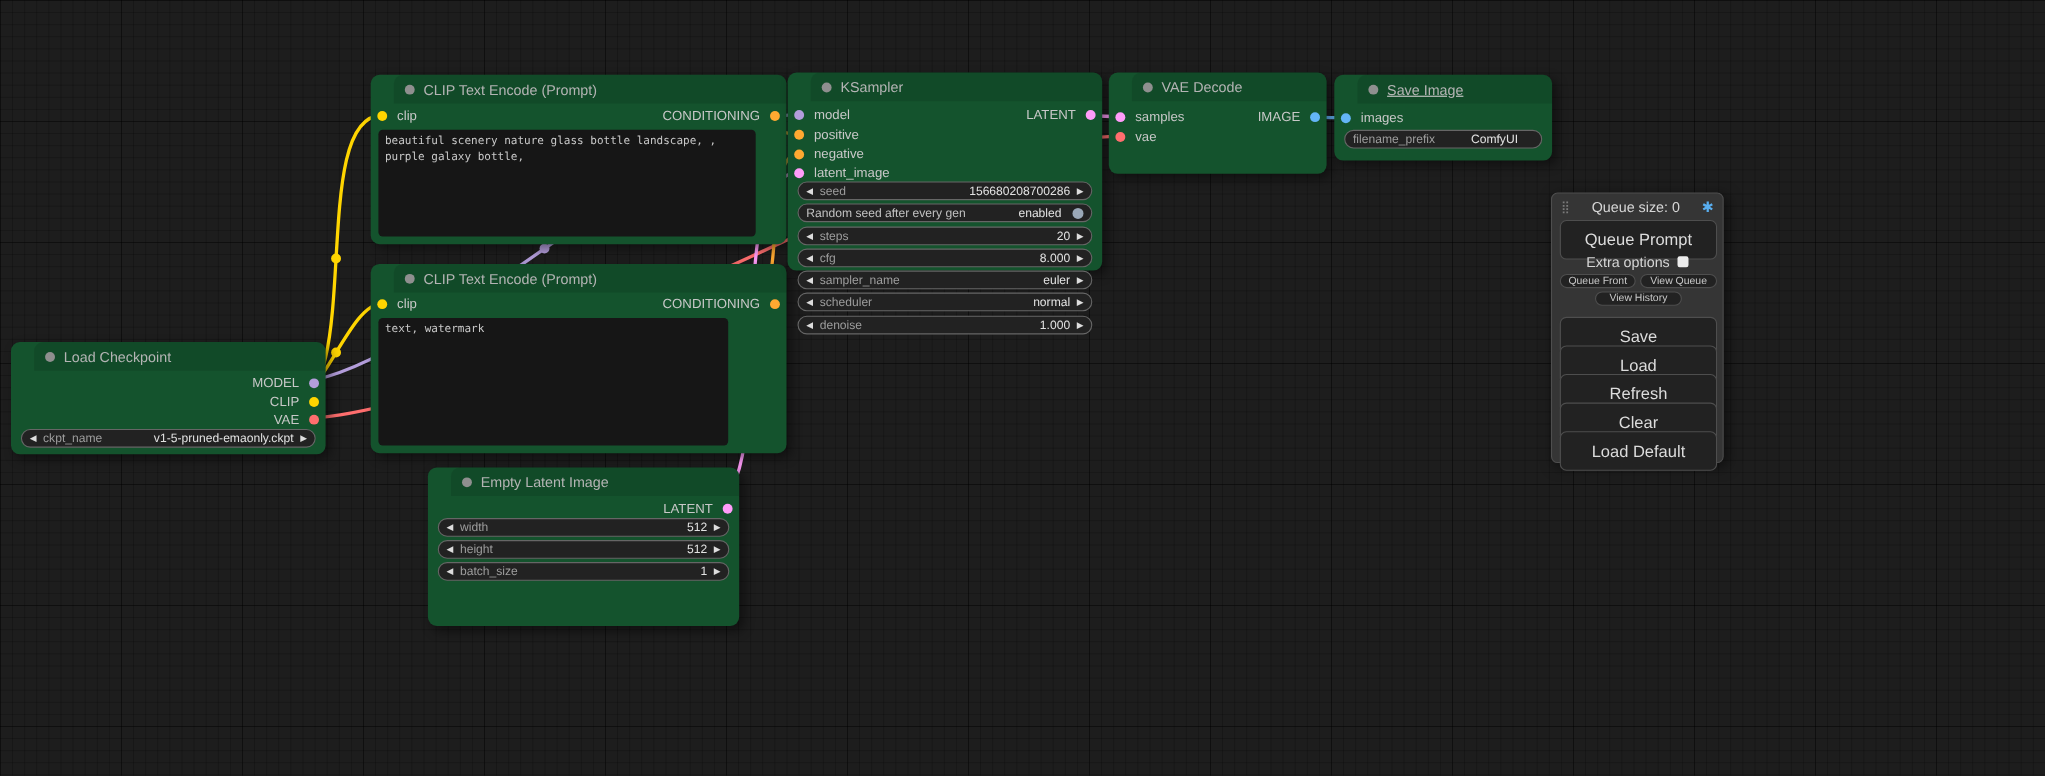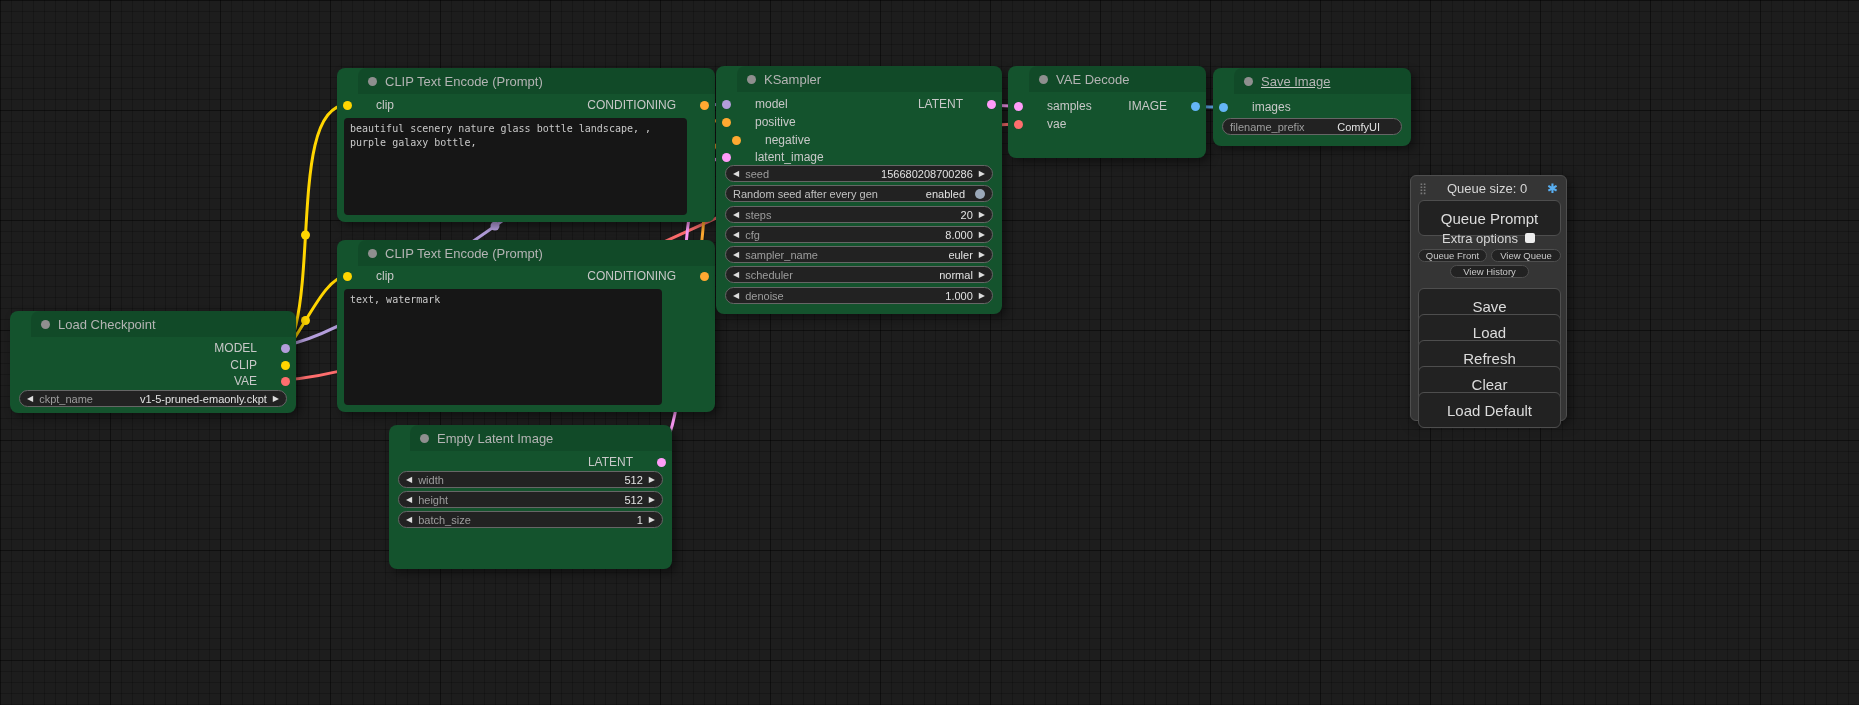--- a/index.html
+++ b/index.html
@@ -21,21 +21,21 @@
     position:absolute;z-index:2;background:#14532d;border-radius:8px;
     box-shadow:4px 4px 10px rgba(0,0,0,.45);color:#ccc;padding-left:21px;
   }
   .node-title{
     height:26px;display:flex;align-items:center;gap:8px;padding:0 10px;
     font-size:13px;color:#b4b4b4;background:rgba(0,0,0,.10);
     border-radius:8px 8px 0 0;white-space:nowrap;overflow:hidden;
   }
   .collapse-dot{width:9px;height:9px;border-radius:50%;flex:none;}
   .slot{
-    position:absolute;display:flex;align-items:center;gap:24px;height:14px;
+    position:absolute;display:flex;align-items:center;gap:9px;height:14px;
     font-size:12px;color:#c8c8c8;white-space:nowrap;
   }
   .slot.out{flex-direction:row-reverse;}
   .dot{width:9px;height:9px;border-radius:50%;flex:none;}
   .widget{
     position:absolute;height:17px;box-sizing:border-box;background:#222;
     border:1px solid #666;border-radius:9px;display:flex;align-items:center;
     gap:6px;padding:0 7px;font-size:11px;color:#ddd;white-space:nowrap;overflow:hidden;
   }
   .widget .wname{color:#9d9d9d;}
@@ -177,34 +177,34 @@
       <span class="warrow">▶</span>
     </div>
     <div class="widget" style="left:9px;right:9px;top:86px;">
       <span class="warrow">◀</span>
       <span class="wname">batch_size</span>
       <span class="wvalue">1</span>
       <span class="warrow">▶</span>
     </div>
   </div>
 
-  <div class="node" style="left:716px;top:66px;width:265px;height:248px;">
+  <div class="node" style="left:716px;top:66px;width:265px;height:180px;">
     <div class="node-title">
       <span class="collapse-dot" style="background: rgb(143, 143, 143);"></span>
       <span>KSampler</span>
     </div>
     <div class="slot" style="left:6px;top:31px;">
       <span class="dot" style="background: rgb(179, 157, 219);"></span>
       <span>model</span>
     </div>
     <div class="slot" style="left:6px;top:49px;">
       <span class="dot" style="background: rgb(255, 169, 49);"></span>
       <span>positive</span>
     </div>
-    <div class="slot" style="left:16px;top:67px;justify-content:space-between;">
+    <div class="slot" style="left:6px;top:67px;justify-content:space-between;">
       <span class="dot" style="background: rgb(255, 169, 49);"></span>
       <span>negative</span>
     </div>
     <div class="slot" style="left:6px;top:84px;">
       <span class="dot" style="background: rgb(255, 156, 249);"></span>
       <span>latent_image</span>
     </div>
     <div class="slot out" style="right:6px;top:31px;">
       <span class="dot" style="background: rgb(255, 156, 249);"></span>
       <span>LATENT</span>

